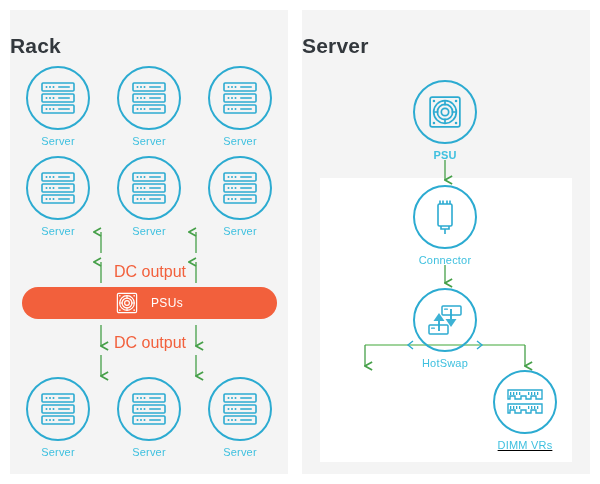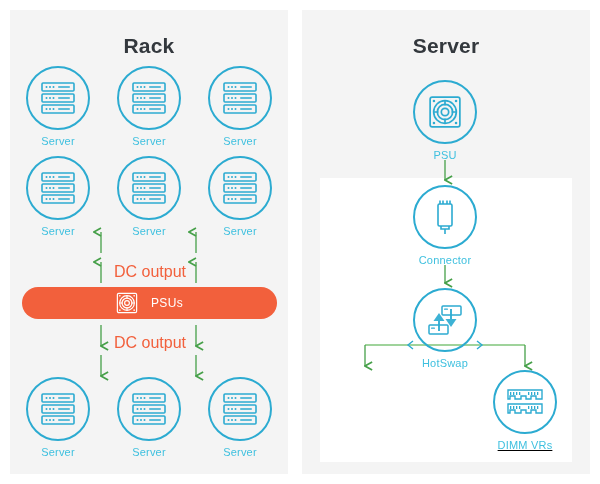--- a/index.html
+++ b/index.html
@@ -19,21 +19,21 @@
     top:10px;
     height:464px;
   }
   .panel-rack{left:10px;width:278px;}
   .panel-server{left:302px;width:288px;}
 
   .panel-title{
     position:absolute;
     left:0;right:0;
     top:24px;
-    text-align:center;
+    text-align:left;
     font-size:21px;
     font-weight:bold;
     color:#33383d;
     letter-spacing:.2px;
   }
 
   
   .inner-card{
     position:absolute;
     background:#ffffff;
@@ -403,21 +403,21 @@
 
     <line x1="445" y1="265" x2="445" y2="283" stroke="#46a049" stroke-width="1.3" marker-end="url(#mk-down2)"></line>
 
     <path d="M365,345 L525,345" stroke="#7fc47a" stroke-width="1.6" fill="none"></path>
     <path d="M413,341 L408,345 L413,349" fill="none" stroke="#2cabd1" stroke-width="1.4"></path>
     <path d="M477,341 L482,345 L477,349" fill="none" stroke="#2cabd1" stroke-width="1.4"></path>
     <line x1="365" y1="345" x2="365" y2="366" stroke="#46a049" stroke-width="1.3" marker-end="url(#mk-down2)"></line>
     <line x1="525" y1="345" x2="525" y2="366" stroke="#46a049" stroke-width="1.3" marker-end="url(#mk-down2)"></line>
   </svg>
 
-  <div class="node" style="left:413px;top:80px;width:64px;">
+  <div class="node" style="left:413px;top:80px;width:64px;font-weight:bold;">
     <div class="circle" style="width:64px;height:64px;">
       <svg width="34" height="34" viewBox="0 0 24 24">
         <g fill="none" stroke="#2cabd1" stroke-width="1.2">
           <rect x="1.5" y="1.5" width="21" height="21" rx="1.5"></rect>
           <circle cx="12" cy="12" r="8"></circle>
           <circle cx="12" cy="12" r="5.4"></circle>
           <circle cx="12" cy="12" r="2.6"></circle>
           <path d="M12 4v3.4M12 16.6V20M4 12h3.4M16.6 12H20"></path>
         </g>
         <g fill="#2cabd1">

